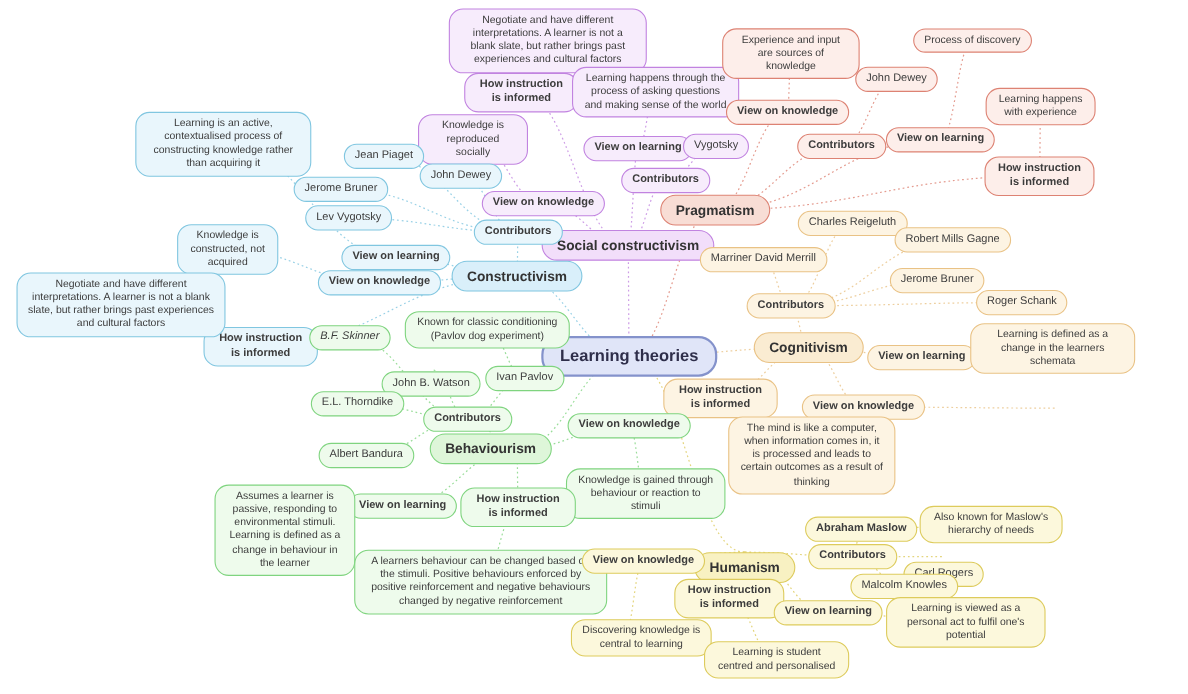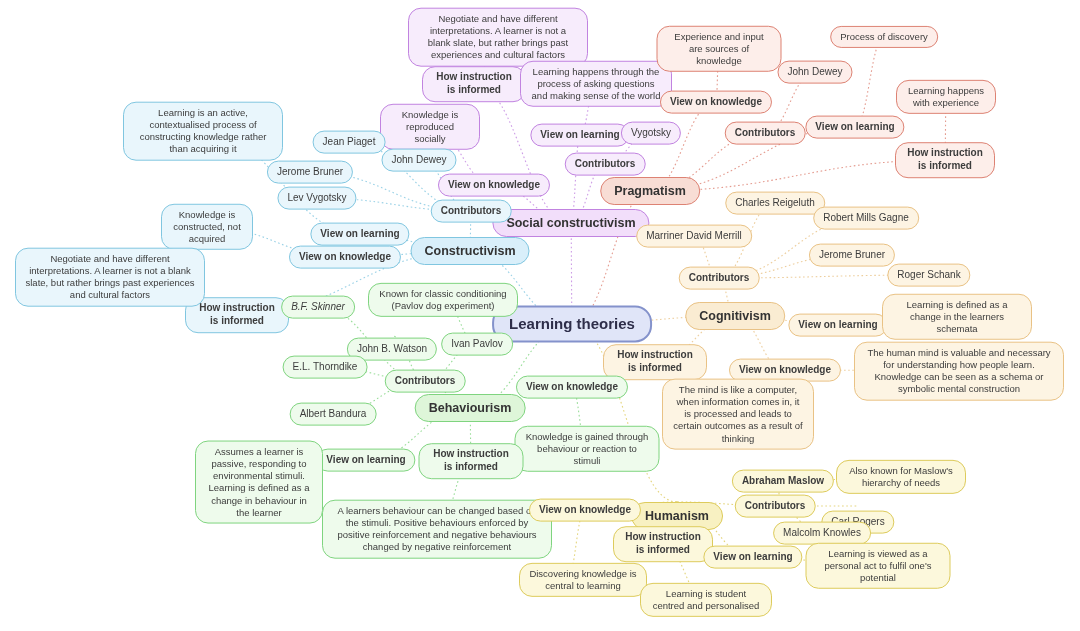--- a/index.html
+++ b/index.html
@@ -131,24 +131,23 @@
       <div class="node role-topic" style="--bc: #e9c285; --bg: #faecd2; left: 735px; top: 316px;">Cognitivism</div>
       <div class="node role-category" style="--bc: #e9c285; --bg: #fdf4e3; left: 719px; top: 278px;">Contributors</div>
       <div class="node role-person" style="--bc: #e9c285; --bg: #fdf4e3; left: 775px; top: 203px;">Charles Reigeluth</div>
       <div class="node role-person" style="--bc: #e9c285; --bg: #fdf4e3; left: 866px; top: 218px;">Robert Mills Gagne</div>
       <div class="node role-person" style="--bc: #e9c285; --bg: #fdf4e3; left: 694px; top: 236px;">Marriner David Merrill</div>
       <div class="node role-person" style="--bc: #e9c285; --bg: #fdf4e3; left: 852px; top: 255px;">Jerome Bruner</div>
       <div class="node role-person" style="--bc: #e9c285; --bg: #fdf4e3; left: 929px; top: 275px;">Roger Schank</div>
       <div class="node role-category" style="--bc: #e9c285; --bg: #fdf4e3; left: 838px; top: 325px;">View on learning</div>
       <div class="node role-fact wrap" style="--bc: #e9c285; --bg: #fdf4e3; left: 957px; top: 317px; width: 150px;">Learning is defined as a change in the learners schemata</div>
       <div class="node role-category" style="--bc: #e9c285; --bg: #fdf4e3; left: 785px; top: 370px;">View on knowledge</div>
-      <div class="node role-fact wrap" style="--bc: #e9c285; --bg: #fdf4e3; left: 959px; top: 371px; width: 210px;">The human mind is valuable and necessary for understanding how people learn. Knowledge can be seen as a schema or symbolic mental construction</div>
       <div class="node role-category wrap" style="--bc: #e9c285; --bg: #fdf4e3; left: 655px; top: 362px; width: 104px;">How instruction is informed</div>
       <div class="node role-fact wrap" style="--bc: #e9c285; --bg: #fdf4e3; left: 738px; top: 414px; width: 152px;">The mind is like a computer, when information comes in, it is processed and leads to certain outcomes as a result of thinking</div>
-      <div class="node role-topic" style="--bc: #7fd47f; --bg: #def6d9; left: 470px; top: 408px; text-align: right;">Behaviourism</div>
+      <div class="node role-topic" style="--bc: #7fd47f; --bg: #def6d9; left: 446px; top: 408px; text-align: right;">Behaviourism</div>
       <div class="node role-category" style="--bc: #7fd47f; --bg: #eefbec; left: 425px; top: 381px;">Contributors</div>
       <div class="node role-person" style="--bc: #7fd47f; --bg: #eefbec; left: 318px; top: 307px; font-style: italic;">B.F. Skinner</div>
       <div class="node role-person" style="--bc: #7fd47f; --bg: #eefbec; left: 392px; top: 336px; margin-top: 13px;">John B. Watson</div>
       <div class="node role-person" style="--bc: #7fd47f; --bg: #eefbec; left: 325px; top: 367px;">E.L. Thorndike</div>
       <div class="node role-person" style="--bc: #7fd47f; --bg: #eefbec; left: 333px; top: 414px;">Albert Bandura</div>
       <div class="node role-person" style="--bc: #7fd47f; --bg: #eefbec; left: 477px; top: 344px;">Ivan Pavlov</div>
       <div class="node role-fact wrap" style="--bc: #7fd47f; --bg: #eefbec; left: 443px; top: 300px; width: 150px;">Known for classic conditioning (Pavlov dog experiment)</div>
       <div class="node role-category" style="--bc: #7fd47f; --bg: #eefbec; left: 572px; top: 387px;">View on knowledge</div>
       <div class="node role-fact wrap" style="--bc: #7fd47f; --bg: #eefbec; left: 587px; top: 449px; width: 145px;">Knowledge is gained through behaviour or reaction to stimuli</div>
       <div class="node role-category" style="--bc: #7fd47f; --bg: #eefbec; left: 366px; top: 460px;">View on learning</div>

